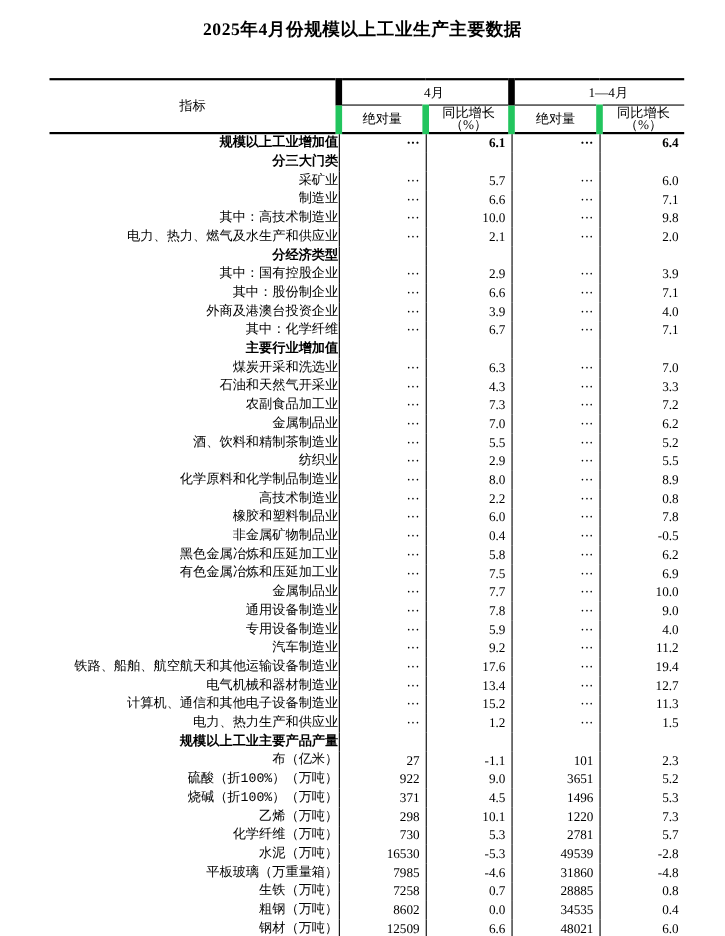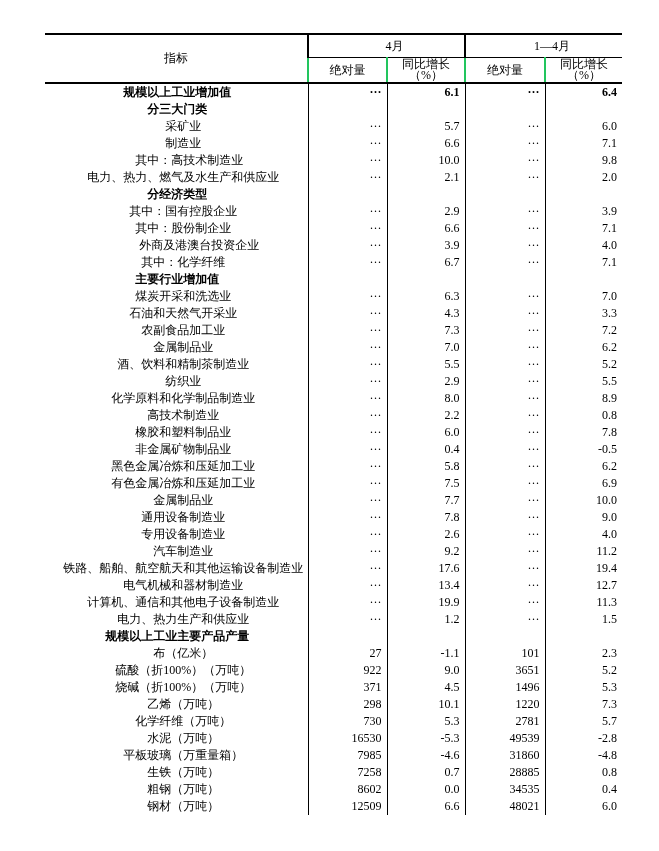--- a/index.html
+++ b/index.html
@@ -19,42 +19,43 @@
     font-size:12px;
   }
   col.c-ind{width:263px;}
   col.c-a1{width:79px;}
   col.c-y1{width:78px;}
   col.c-a2{width:80px;}
   col.c-y2{width:77px;}
   thead th{font-weight:normal;padding:0;text-align:center;vertical-align:middle;}
   thead tr.hrow1 th{height:22px;}
   thead tr.hrow2 th{height:24px;}
-  th.grp{border-left:2px solid #000000;border-bottom:1px solid #000;padding-left:16px;}
-  th.sub{border-left:2px solid #22c55e;}
+  th.grp{border-left:6px solid #000000;border-bottom:1px solid #000;padding-left:16px;}
+  th.sub{border-left:6px solid #22c55e;}
   thead th{border-bottom-color:#000;}
   thead tr.hrow2 th, thead th.ind{border-bottom:2px solid #000;}
   th.ind{border-bottom:2px solid #000;}
   .two-line div{line-height:11px;}
   tbody td{
     height:17px;line-height:17px;padding:0;margin:0;
     white-space:nowrap;vertical-align:middle;
   }
-  td.lab{text-align:center;}
+  td.lab{text-align:right;font-family:Liberation Mono, monospace;}
   td.val{
     border-left:1px solid #000;text-align:right;padding-right:5px;
     font-family:"Liberation Serif","DejaVu Serif",serif;
   }
   tr.section{font-weight:bold;}
 </style>
 </head>
 <body>
 
 <div class="page">
 
+  <h1 class="title">2025年4月份规模以上工业生产主要数据</h1>
 
   <table class="stats">
     <colgroup>
       <col class="c-ind">
         <col class="c-a1">
         <col class="c-y1">
         <col class="c-a2">
         <col class="c-y2">
     </colgroup>
     <thead>
@@ -255,21 +256,21 @@
         <tr>
       <td class="lab" style="padding-left: 14px;">通用设备制造业</td>
       <td class="val">···</td>
       <td class="val">7.8</td>
       <td class="val">···</td>
       <td class="val">9.0</td>
     </tr>
         <tr>
       <td class="lab" style="padding-left: 14px;">专用设备制造业</td>
       <td class="val">···</td>
-      <td class="val">2.6</td>
+      <td class="val">5.9</td>
       <td class="val">···</td>
       <td class="val">4.0</td>
     </tr>
         <tr>
       <td class="lab" style="padding-left: 14px;">汽车制造业</td>
       <td class="val">···</td>
       <td class="val">9.2</td>
       <td class="val">···</td>
       <td class="val">11.2</td>
     </tr>
@@ -283,21 +284,21 @@
         <tr>
       <td class="lab" style="padding-left: 14px;">电气机械和器材制造业</td>
       <td class="val">···</td>
       <td class="val">13.4</td>
       <td class="val">···</td>
       <td class="val">12.7</td>
     </tr>
         <tr>
       <td class="lab" style="padding-left: 14px;">计算机、通信和其他电子设备制造业</td>
       <td class="val">···</td>
-      <td class="val">19.9</td>
+      <td class="val">15.2</td>
       <td class="val">···</td>
       <td class="val">11.3</td>
     </tr>
         <tr>
       <td class="lab" style="padding-left: 14px;">电力、热力生产和供应业</td>
       <td class="val">···</td>
       <td class="val">1.2</td>
       <td class="val">···</td>
       <td class="val">1.5</td>
     </tr>

